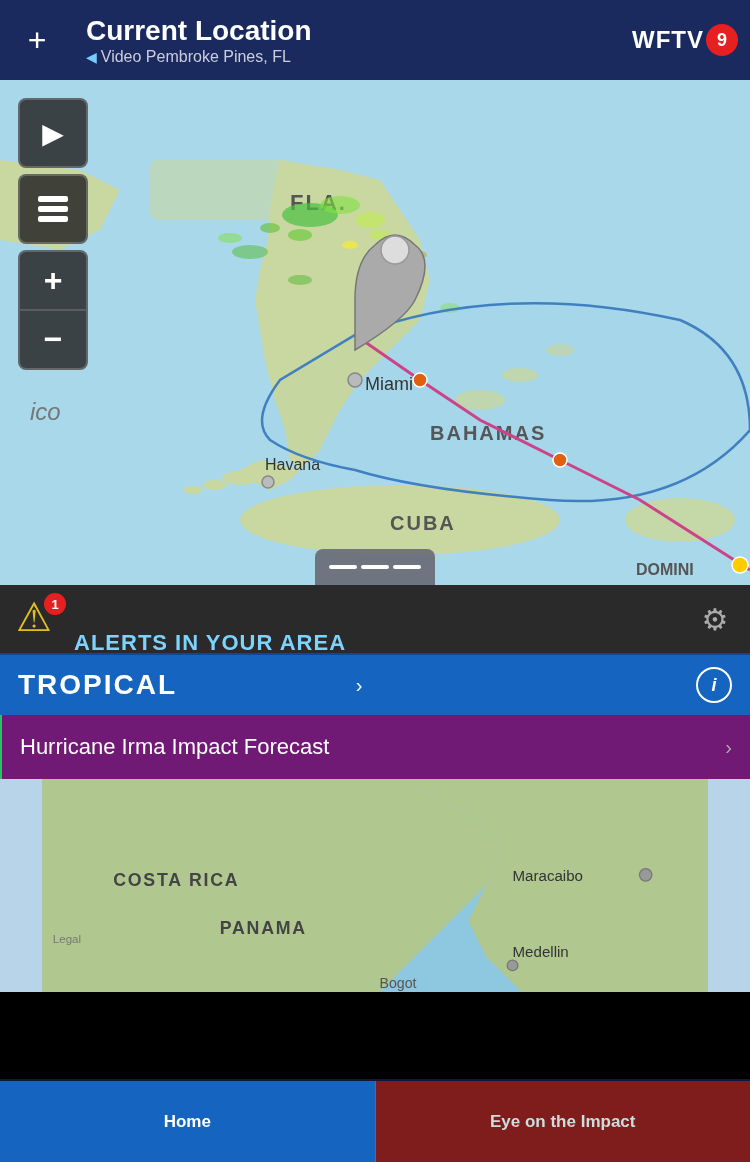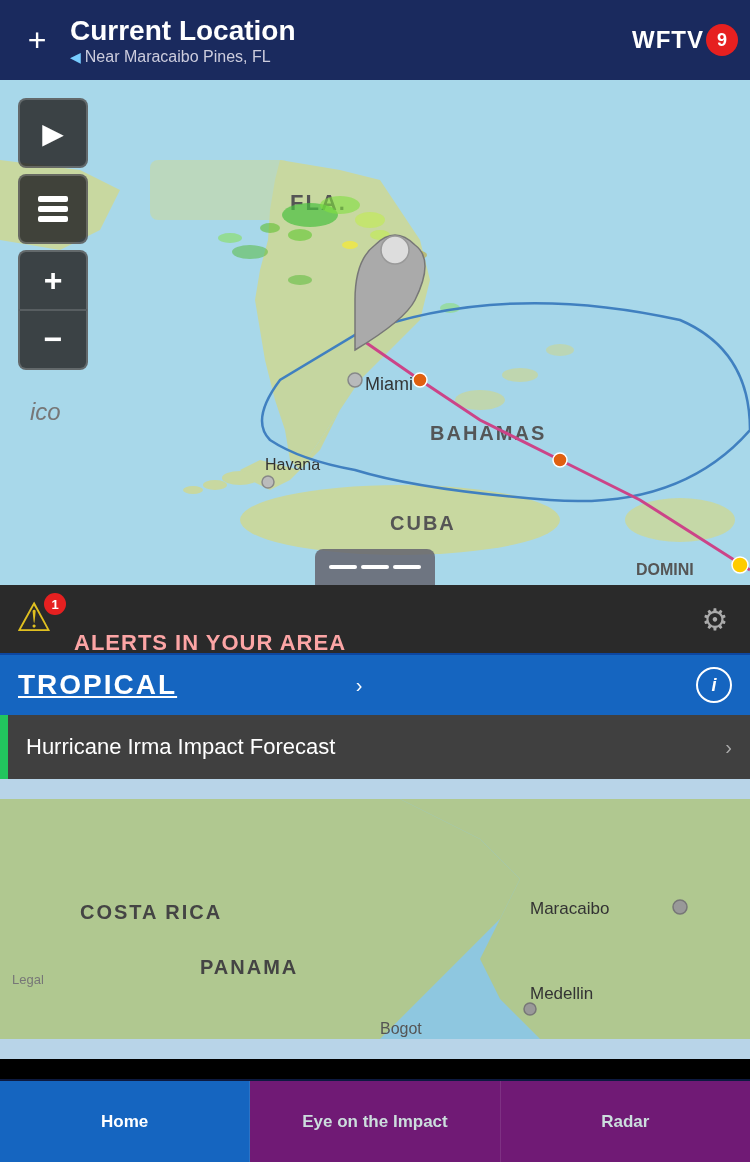--- a/index.html
+++ b/index.html
@@ -30,21 +30,21 @@
       justify-content: center;
       cursor: pointer;
     }
     #add-icon {
       font-size: 32px;
       color: #fff;
       font-weight: 300;
       line-height: 1;
     }
     #header-text {
-      margin-left: 8px;
+      margin-left: 24px;
       flex: 1;
     }
     #header-title {
       font-size: 28px;
       font-weight: bold;
       color: #fff;
       line-height: 1.2;
     }
     #header-subtitle {
       font-size: 16px;
@@ -235,21 +235,21 @@
       font-size: 13px;
       font-weight: bold;
       display: flex;
       align-items: center;
       justify-content: center;
     }
     #alerts-text {
       flex: 1;
       font-size: 22px;
       font-weight: bold;
-      color: #fca5a5;
+      color: #7dd3fc;
       letter-spacing: 1px;
       margin-top: 48px;
     }
     #alerts-gear {
       width: 38px;
       height: 38px;
       color: #aaa;
       font-size: 30px;
       display: flex;
       align-items: center;
@@ -266,21 +266,20 @@
       align-items: center;
       padding: 0 18px;
       border-top: 2px solid #0d47a1;
     }
     #tropical-label {
       flex: 1;
       font-size: 28px;
       font-weight: bold;
       color: #fff;
       letter-spacing: 2px;
-      text-decoration: underline;
     }
     #tropical-chevron {
       color: #fff;
       font-size: 20px;
       margin-left: 4px;
     }
     #tropical-info {
       width: 36px;
       height: 36px;
       border: 2px solid #fff;
@@ -292,58 +291,58 @@
       font-size: 18px;
       font-weight: bold;
       font-style: italic;
       cursor: pointer;
     }
 
     
     #hurricane-row {
       width: 750px;
       height: 64px;
-      background: #404040;
-      border-left: 8px solid #22c55e;
+      background: #701a75;
+      border-left: 2px solid #22c55e;
       display: flex;
       align-items: center;
       padding: 0 18px;
       cursor: pointer;
     }
     #hurricane-text {
       flex: 1;
       font-size: 22px;
       color: #fff;
       font-weight: 500;
     }
     #hurricane-chevron {
       color: #aaa;
       font-size: 20px;
     }
 
     
     #second-map {
       width: 750px;
-      height: 280px;
+      height: 213px;
       position: relative;
       overflow: hidden;
       background: #b8d4e8;
     }
     #second-map-svg {
       width: 100%;
       height: 100%;
       position: absolute;
       top: 0; left: 0;
     }
 
     
     #tab-bar {
       width: 750px;
       height: 83px;
-      background: #701a75;
+      background: #7f1d1d;
       display: flex;
       align-items: stretch;
       border-top: 2px solid #0d1a40;
       position: absolute;
       bottom: 0;
       left: 0;
     }
     .tab-item {
       flex: 1;
       display: flex;
@@ -369,21 +368,21 @@
 <body>
 
 <div id="header">
   <div id="add-button">
     <span id="add-icon">+</span>
   </div>
   <div id="header-text">
     <div id="header-title">Current Location</div>
     <div id="header-subtitle">
       <span id="location-arrow">◀</span>
-      <span>Near Maracaibo Pines, FL</span>
+      <span>Video Pembroke Pines, FL</span>
     </div>
   </div>
   <div id="wftv-logo">
     <span id="wftv-text">WFTV</span>
     <div id="wftv-badge">9</div>
   </div>
 </div>
 
 <div id="map-container">
 
@@ -524,16 +523,13 @@
   </svg>
 </div>
 
 <div id="tab-bar">
   <div class="tab-item active">
     <span>Home</span>
   </div>
   <div class="tab-item">
     <span>Eye on the Impact</span>
   </div>
-  <div class="tab-item">
-    <span>Radar</span>
-  </div>
 </div>
 
 </body></html>

